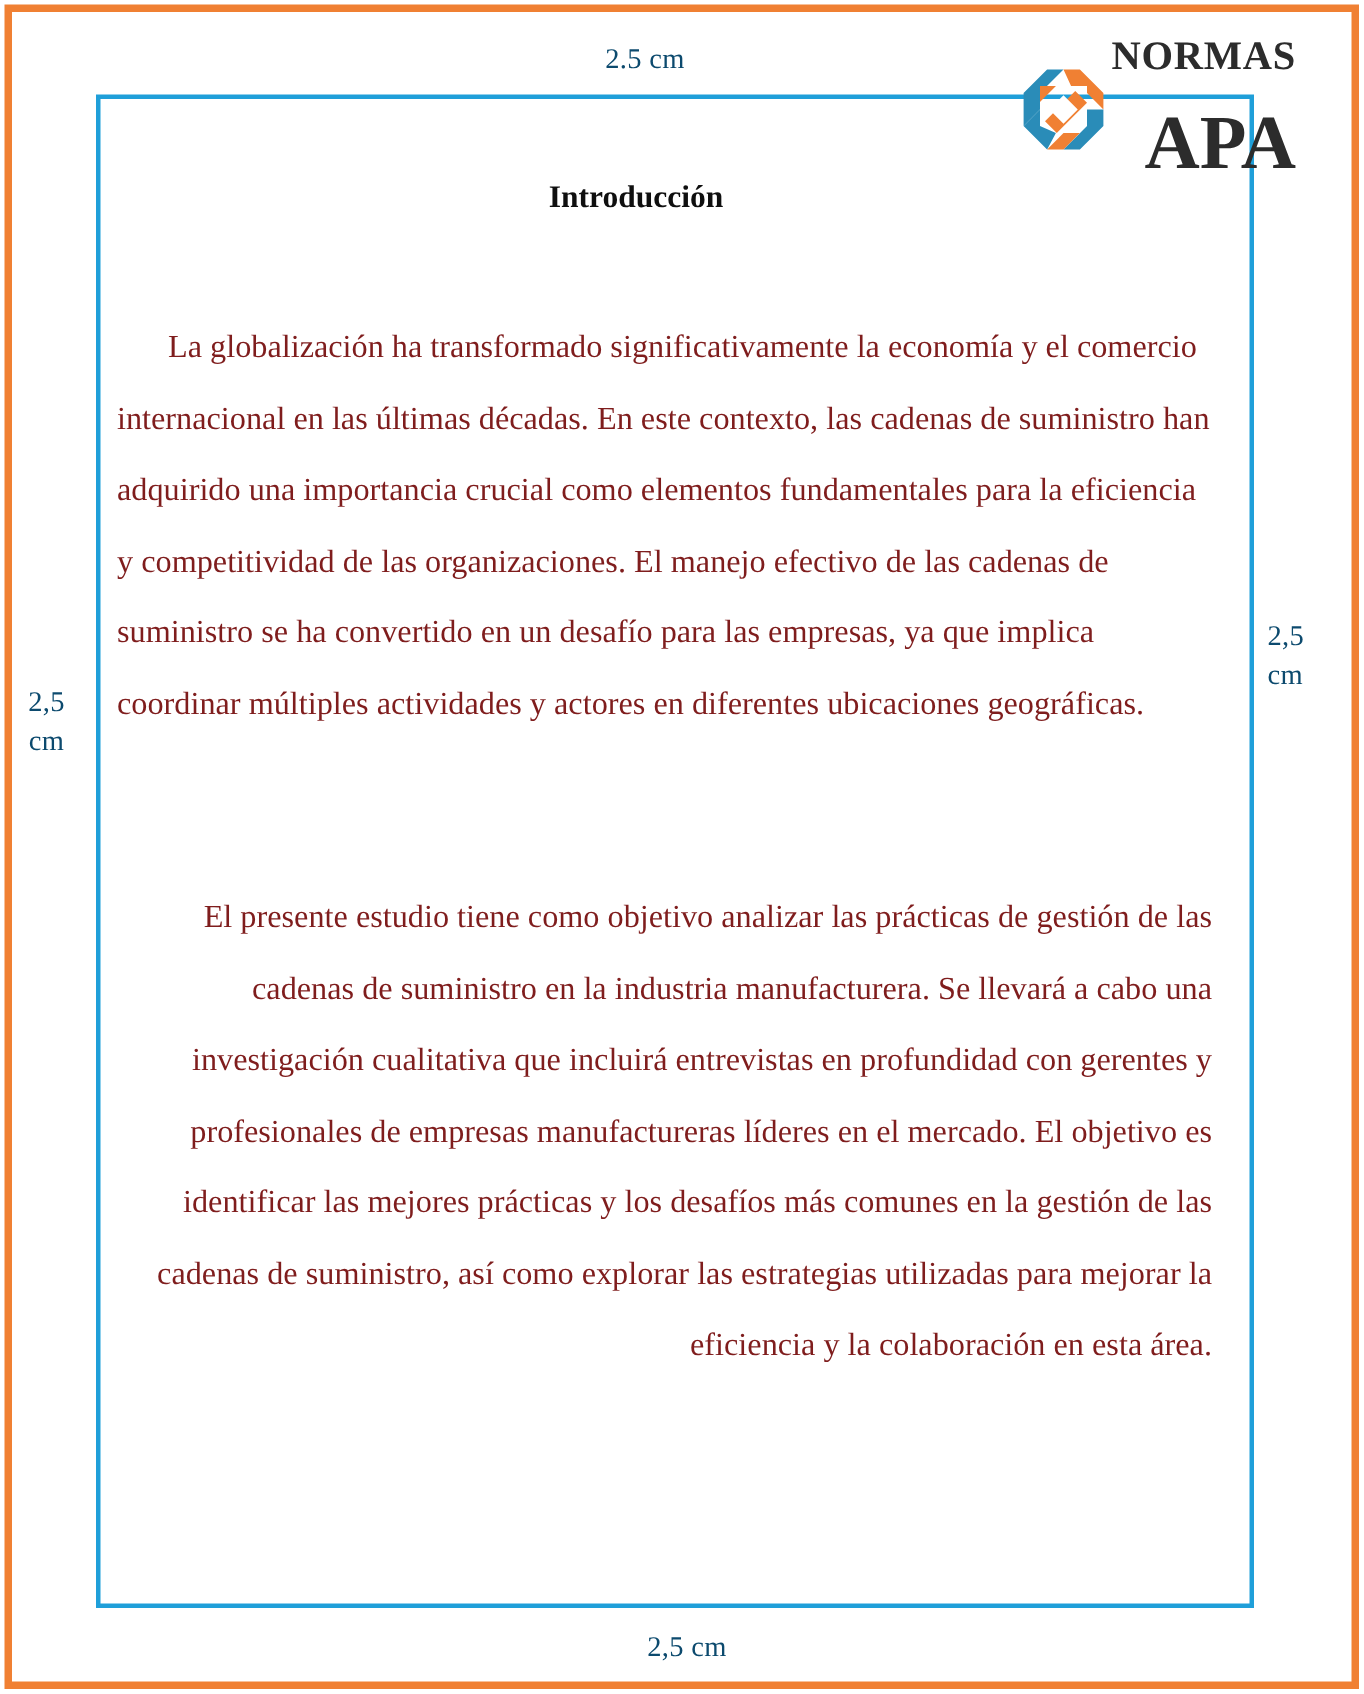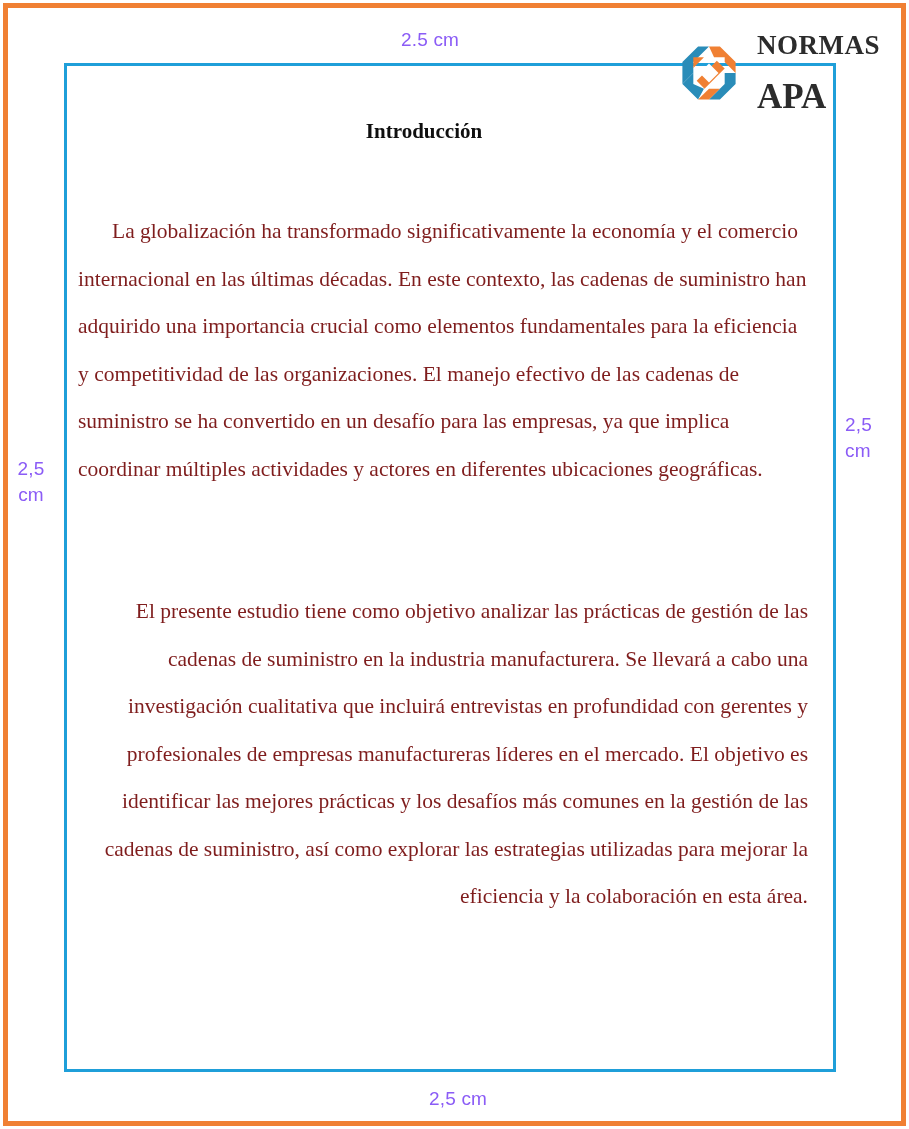--- a/index.html
+++ b/index.html
@@ -39,22 +39,22 @@
     width: 772px;
     height: 1009px;
     border: 3px solid #1f9fd9;
     box-sizing: border-box;
     background: #ffffff;
   }
 
   
   .measure {
     position: absolute;
-    color: #8b5cf6;
-    font-family: Liberation Sans, sans-serif;
+    color: #0c4a6e;
+    font-family: Liberation Serif, serif;
     font-size: 19px;
     letter-spacing: 0.2px;
     white-space: pre-line;
     text-align: center;
     line-height: 1.35;
   }
   .measure-top {
     left: 330px;
     top: 27px;
     width: 200px;
@@ -86,41 +86,42 @@
     display: flex;
     align-items: center;
     z-index: 5;
   }
   .logo-mark {
     width: 56px;
     height: 56px;
     flex: 0 0 56px;
   }
   .logo-words {
-    margin-left: 20px;
+    margin-left: 4px;
     display: flex;
     flex-direction: column;
     justify-content: center;
     line-height: 1;
     gap: 24px;
   }
   .logo-normas {
     font-family: "Liberation Serif", serif;
     font-weight: bold;
     font-size: 27px;
     color: #2c2c2c;
     letter-spacing: 0.5px;
   }
   .logo-apa {
     font-family: "Liberation Serif", serif;
     font-weight: bold;
-    font-size: 35px;
+    font-size: 51px;
     color: #2c2c2c;
     letter-spacing: 0px;
     margin-top: -4px;
+    text-align: right;
   }
 
   
   .doc {
     position: absolute;
     left: 78px;
     top: 63px;
     width: 744px;
     height: 1096px;
     box-sizing: border-box;

